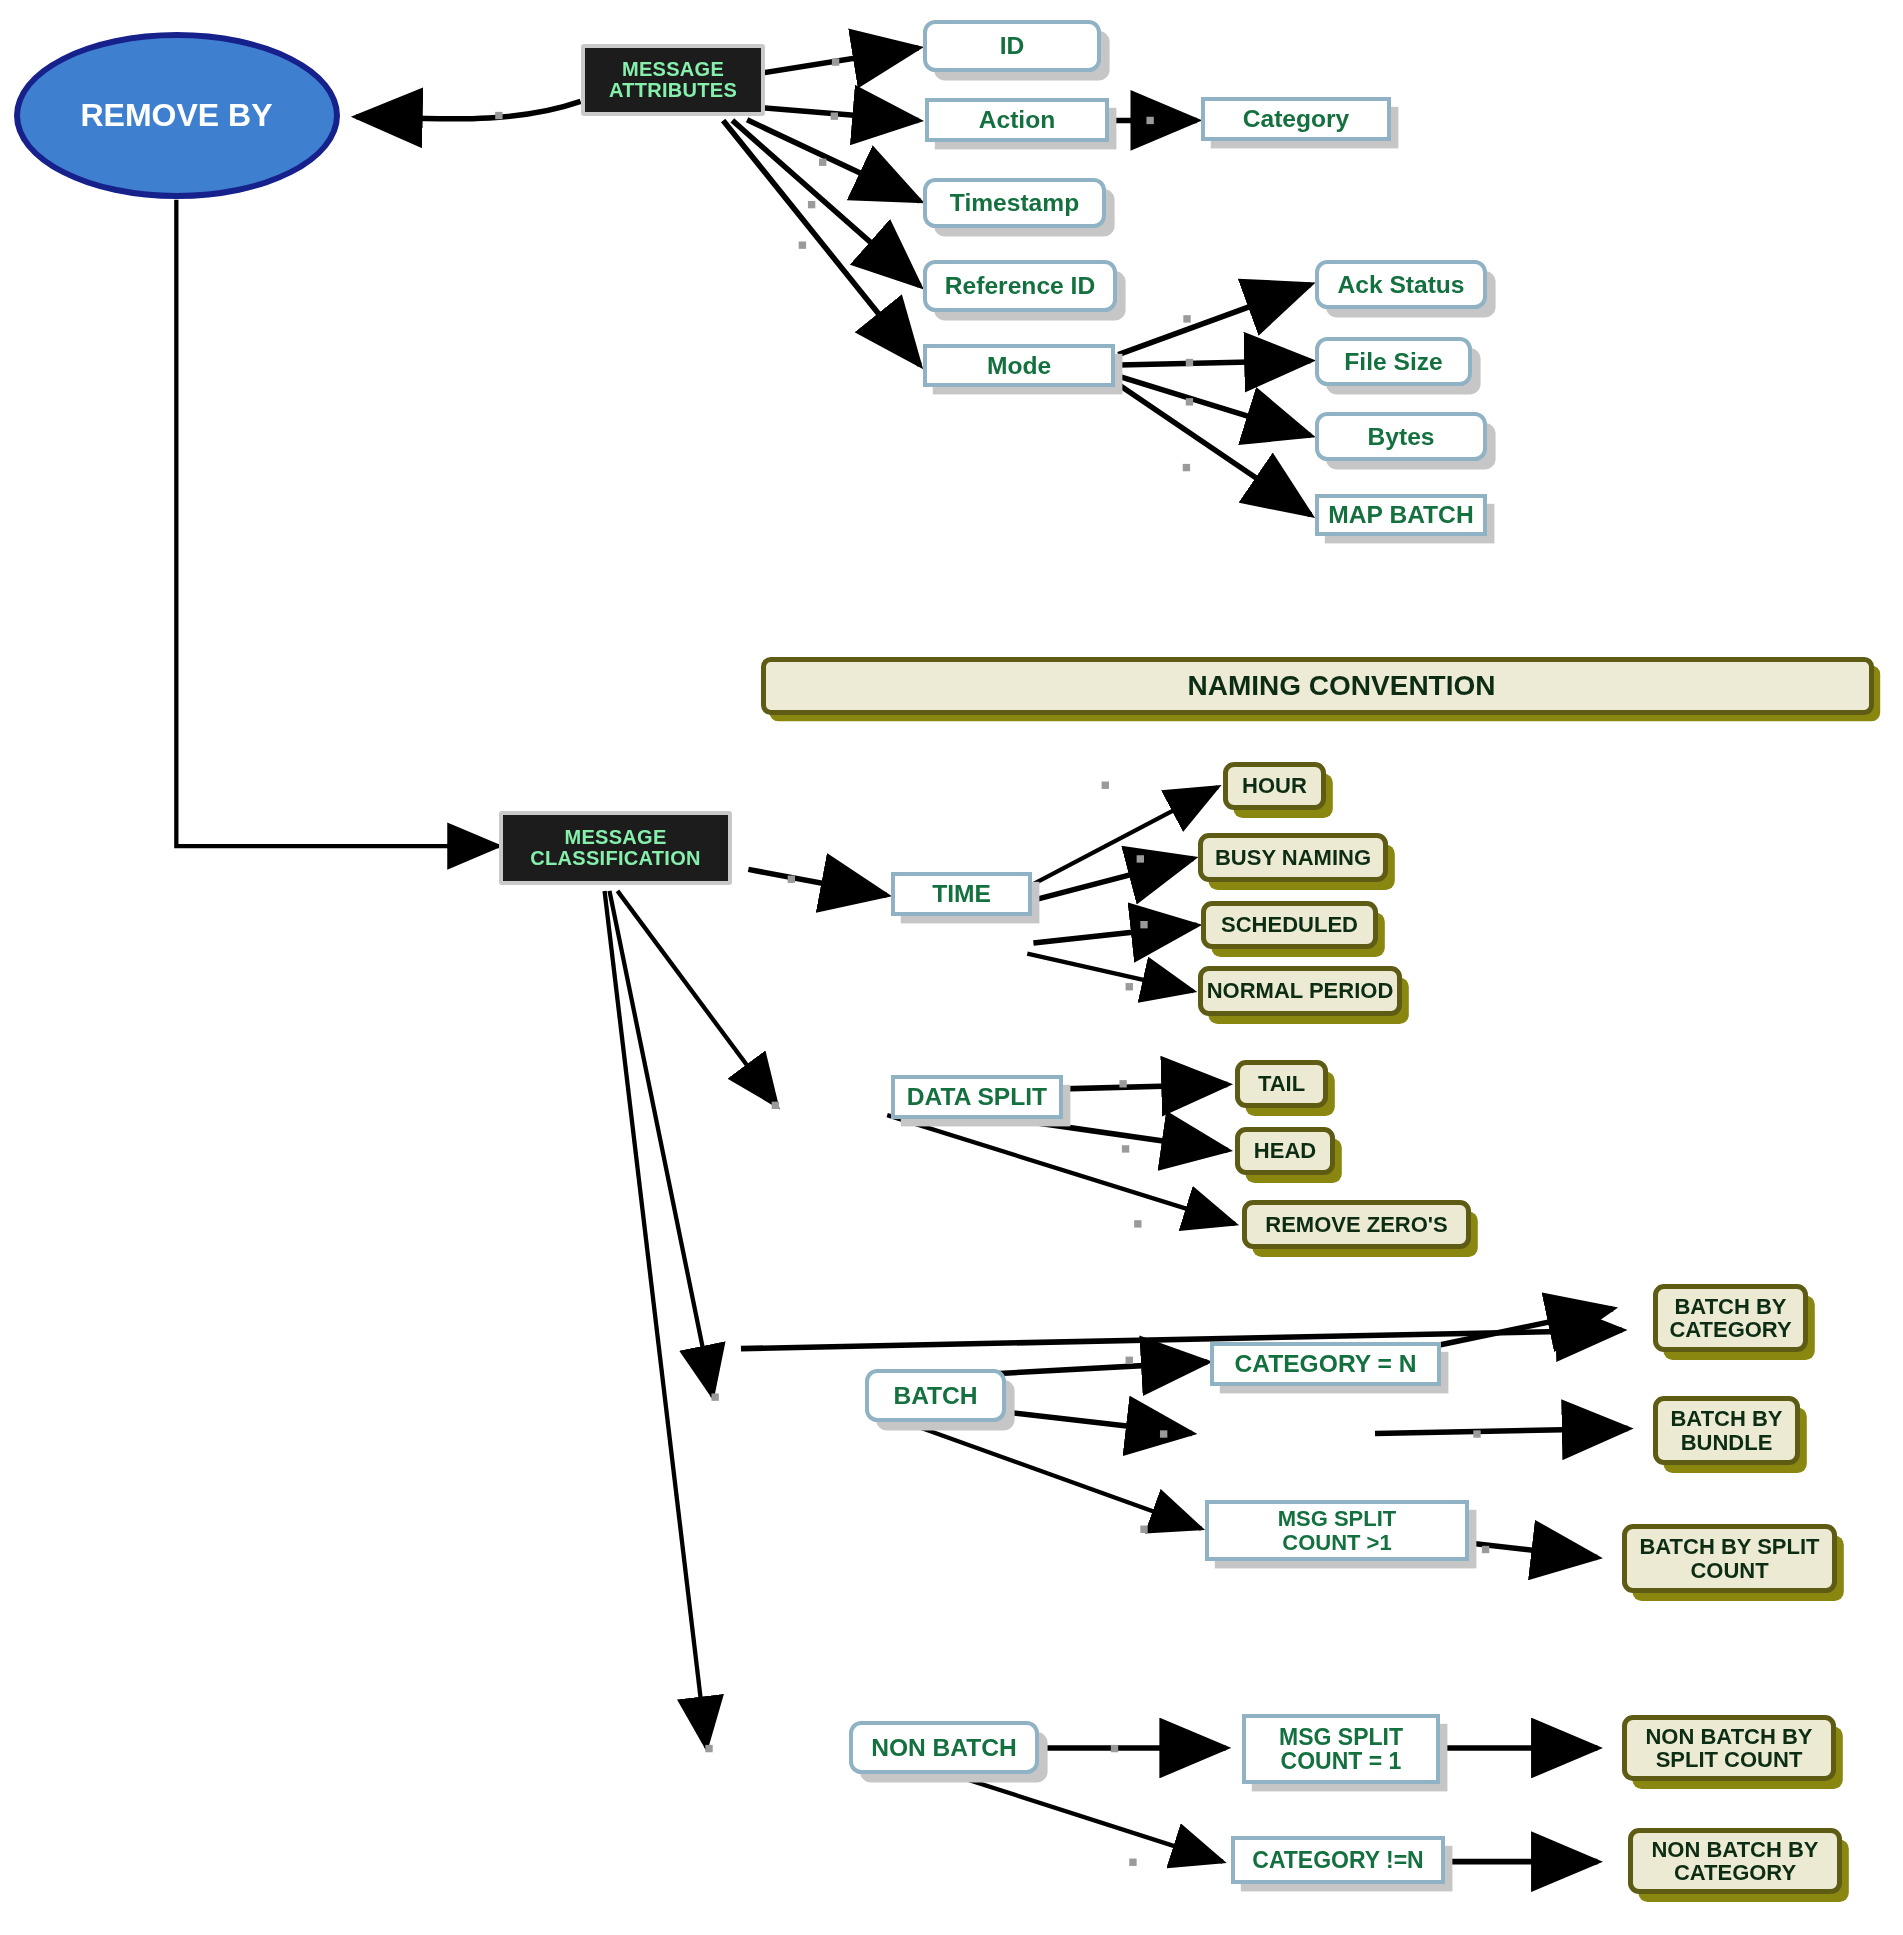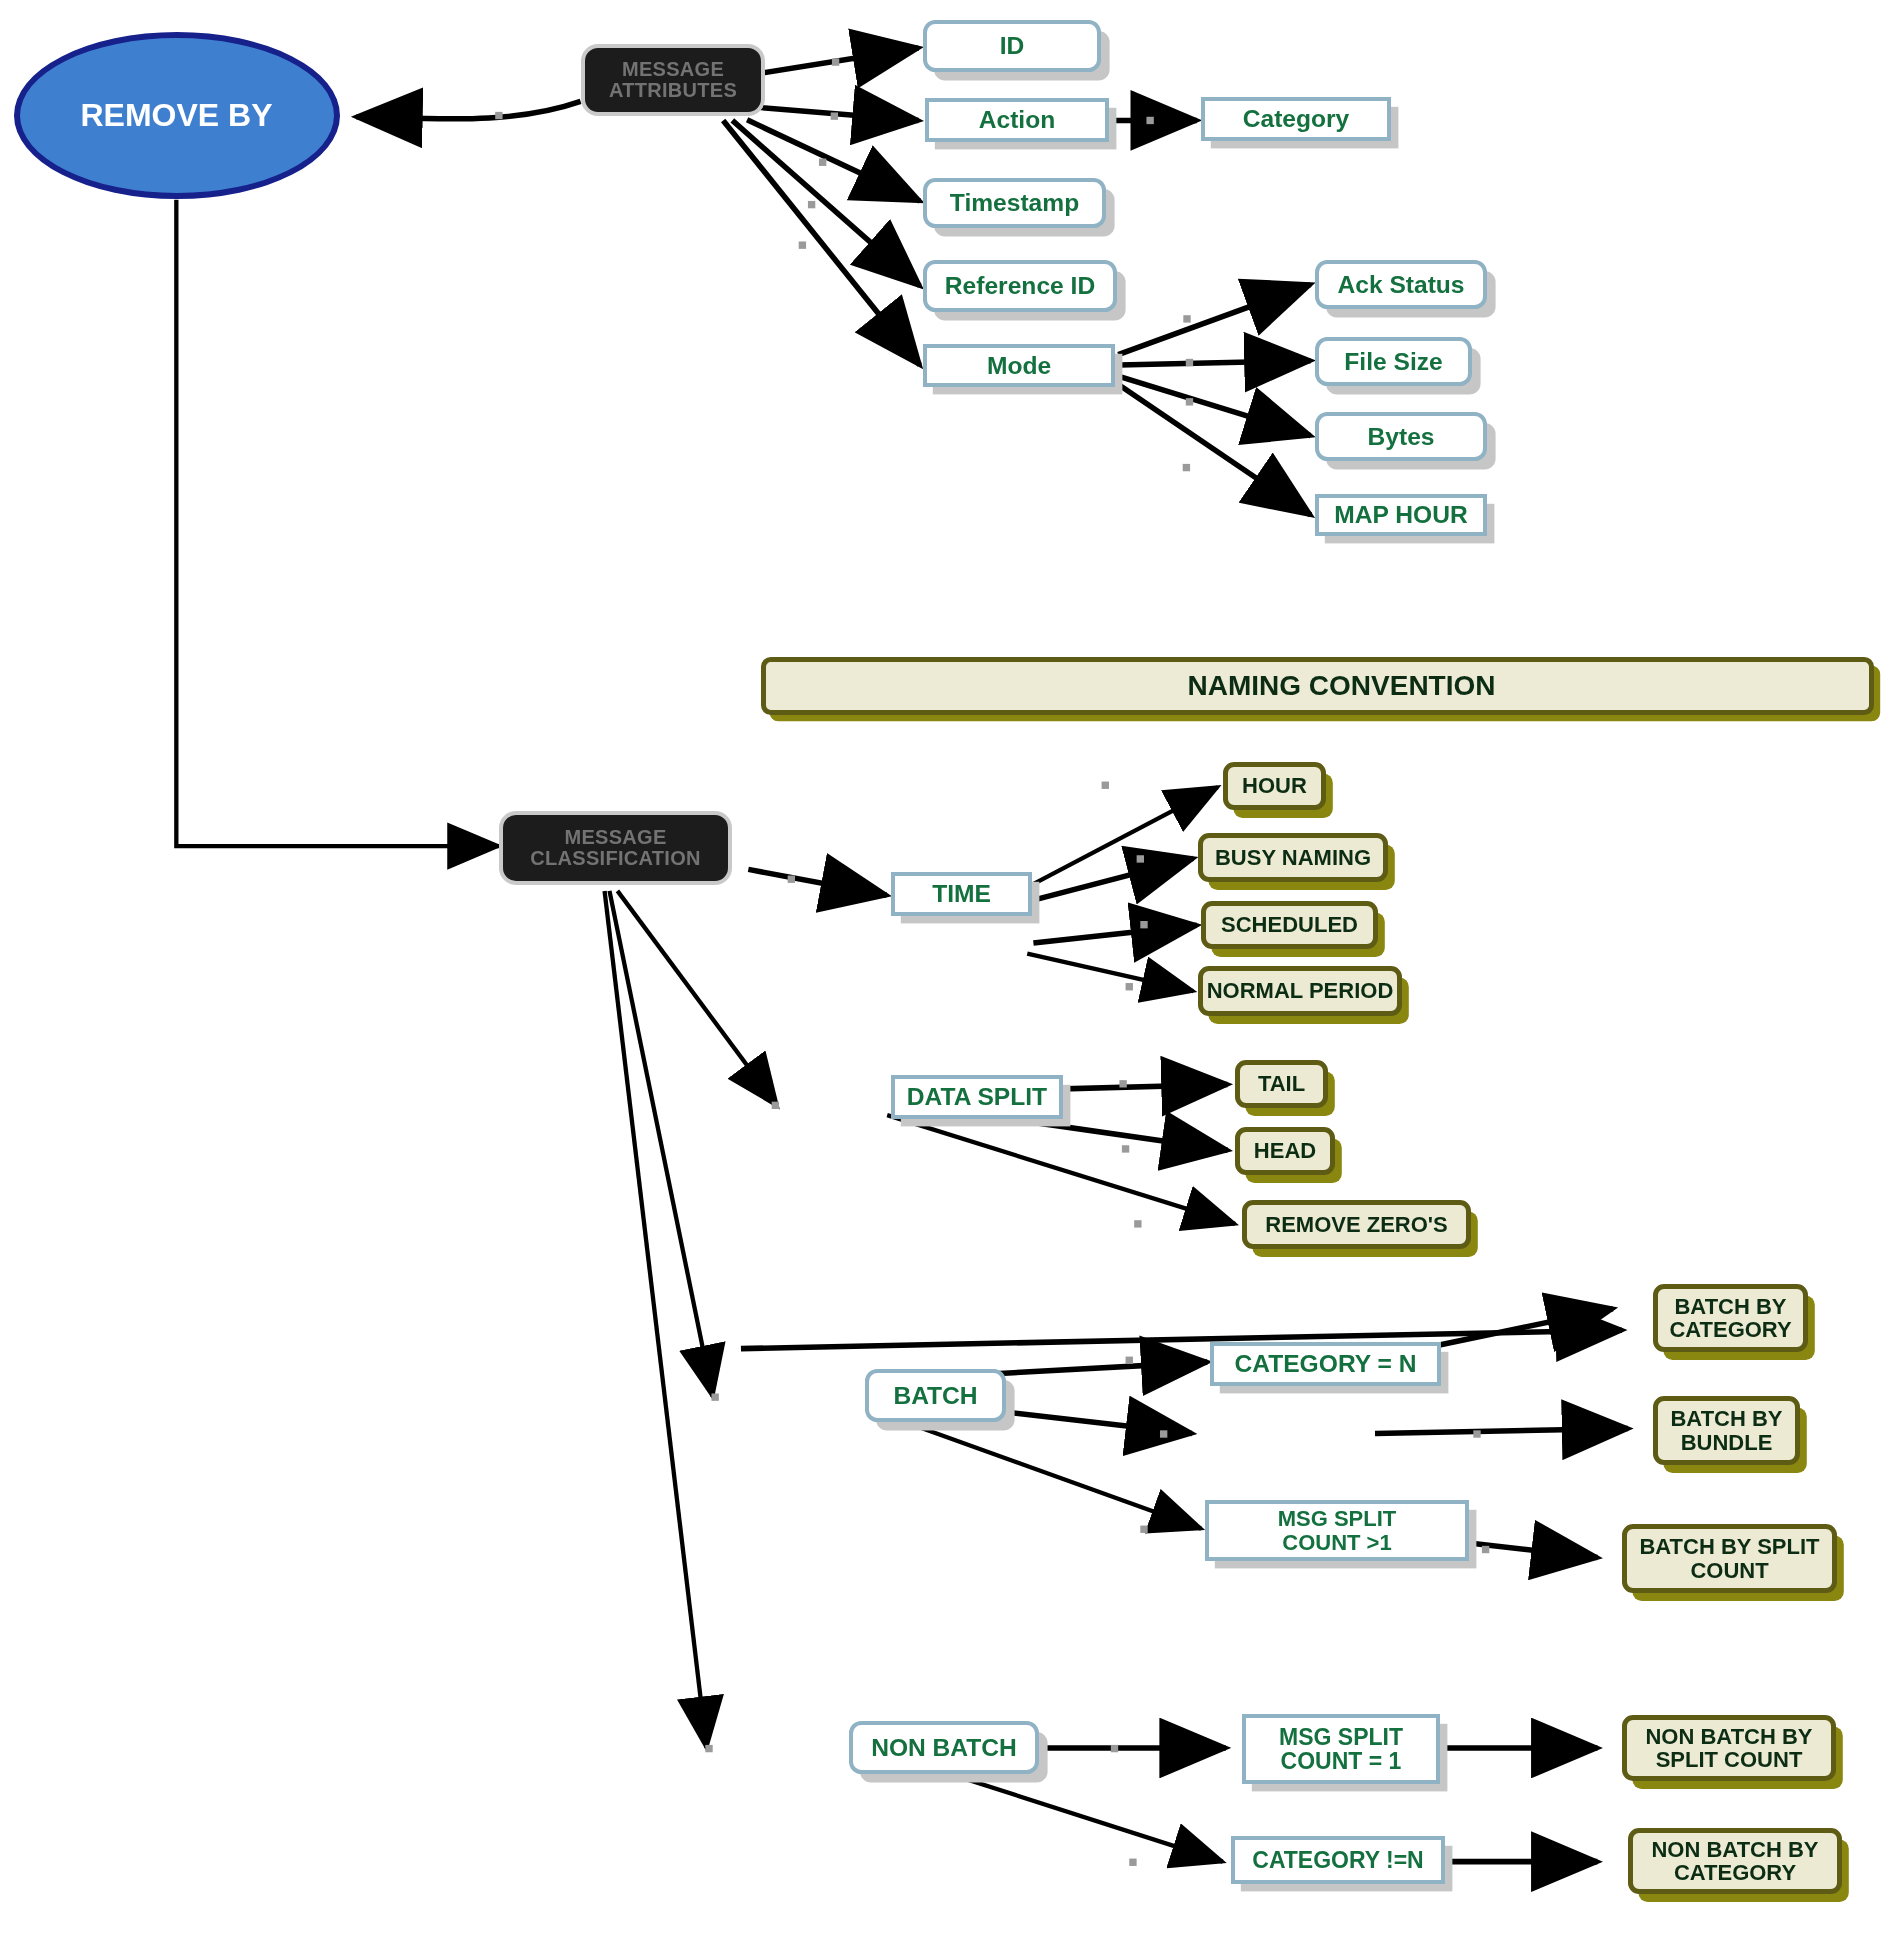--- a/index.html
+++ b/index.html
@@ -7,22 +7,22 @@
        font-family:"Liberation Sans",sans-serif;}
   #stage{position:relative;width:1904px;height:1936px;background:#fff;}
   svg.edges{position:absolute;left:0;top:0;width:1904px;height:1936px;pointer-events:none;}
 
   
   .node{position:absolute;display:flex;align-items:center;justify-content:center;
         text-align:center;box-sizing:border-box;line-height:1.05;}
   .node .lbl{display:block;width:100%;}
 
   
-  .n-black{background:#1c1c1c;color:#737373;border:4.3px solid #c9c9c9;
-           border-radius:17px;font-weight:bold;letter-spacing:0.3px;}
+  .n-black{background:#1c1c1c;color:#86efac;border:4.3px solid #c9c9c9;
+           border-radius:3px;font-weight:bold;letter-spacing:0.3px;}
 
   
   .n-blue{background:#ffffff;color:#14713F;border:4.9px solid #8fb2c4;
           border-radius:12.3px;font-weight:bold;
           box-shadow:9.8px 9.8px 0 -1.2px #c6c6c6;}
   
   .n-blue-sq{background:#ffffff;color:#14713F;border:4.9px solid #8fb2c4;
              border-radius:0;font-weight:bold;
              box-shadow:8.6px 8.6px 0 -1.2px #c6c6c6;}
 
@@ -172,21 +172,21 @@
   <div class="node n-blue" style="left:1315px;top:260px;width:172px;height:49px;font-size:24.6px;">
     <span class="lbl">Ack Status</span>
   </div>
   <div class="node n-blue" style="left:1315px;top:337px;width:157px;height:49px;font-size:24.6px;">
     <span class="lbl">File Size</span>
   </div>
   <div class="node n-blue" style="left:1315px;top:412px;width:172px;height:49px;font-size:24.6px;">
     <span class="lbl">Bytes</span>
   </div>
   <div class="node n-blue-sq" style="left:1315px;top:494px;width:172px;height:42px;font-size:24.6px;">
-    <span class="lbl">MAP HOUR</span>
+    <span class="lbl">MAP BATCH</span>
   </div>
 
   <div class="node n-banner" style="left:761px;top:657px;width:1113px;height:58px;font-size:28px;">
     <span class="lbl">NAMING CONVENTION</span>
   </div>
 
   <div class="node n-black" style="left:499px;top:811px;width:233px;height:74px;font-size:20px;">
     <span class="lbl multiline">MESSAGE<br>CLASSIFICATION</span>
   </div>
 

